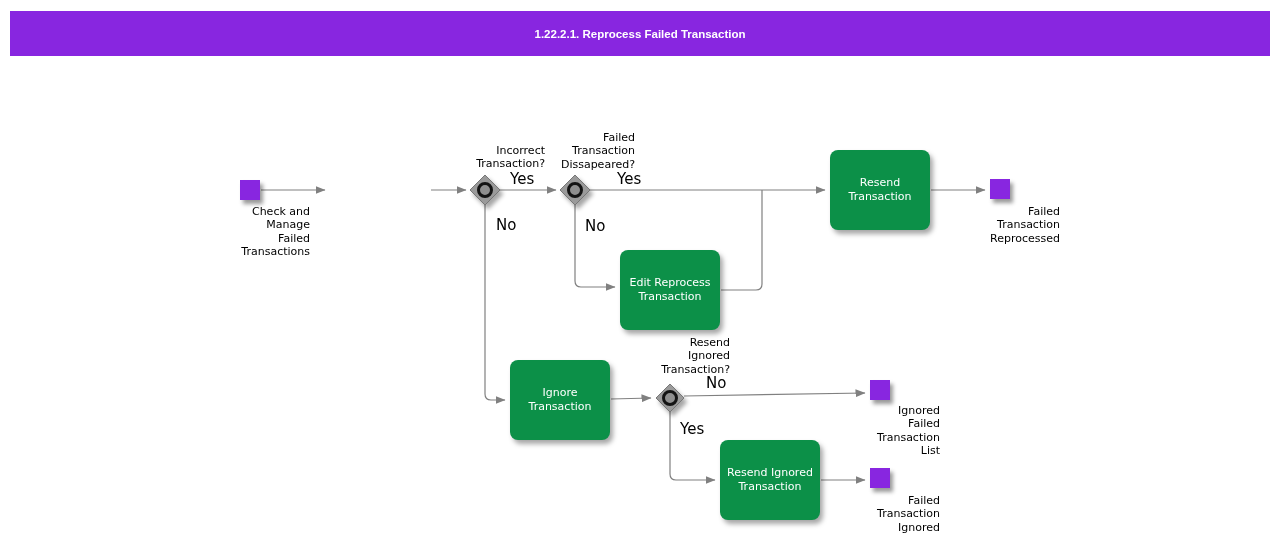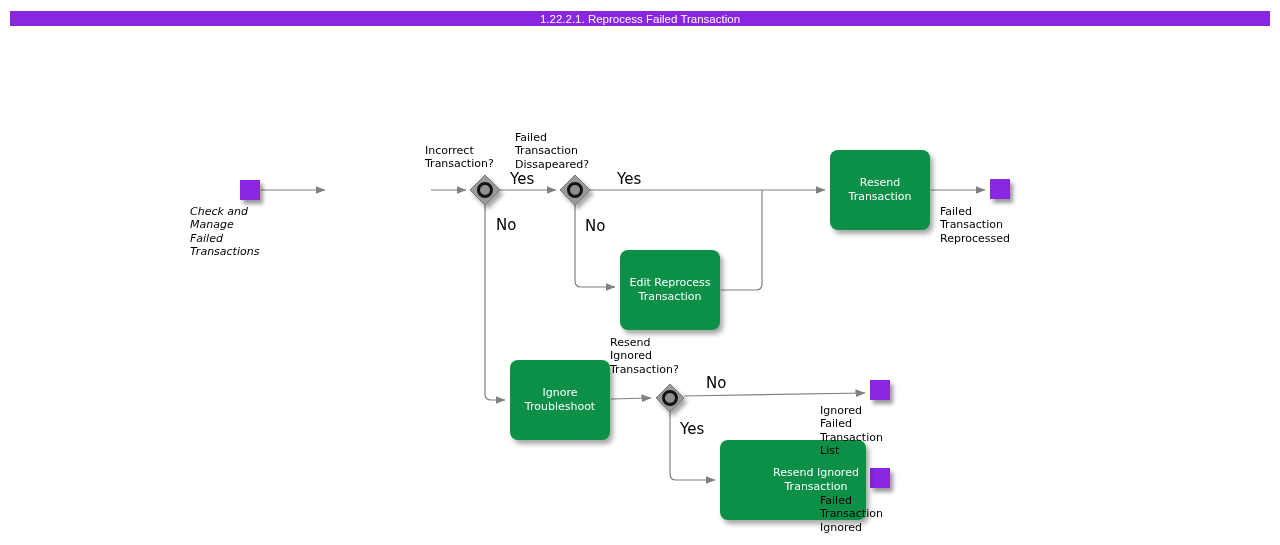--- a/index.html
+++ b/index.html
@@ -1,37 +1,37 @@
 <!DOCTYPE html>
 <html><head>
 <meta charset="utf-8">
 <style>
   html,body{margin:0;padding:0;background:#ffffff;}
   .canvas{
     position:relative;width:1280px;height:545px;background:#ffffff;overflow:hidden;
     font-family:"DejaVu Sans",sans-serif;
   }
   .titlebar{
-    position:absolute;left:10px;top:11px;width:1260px;height:15px;
+    position:absolute;left:10px;top:11px;width:1260px;height:45px;
     background:#8826E0;color:#ffffff;display:flex;align-items:center;justify-content:center;
-    font-family:"Liberation Sans",sans-serif;font-size:11.5px;font-weight:normal;
+    font-family:"Liberation Sans",sans-serif;font-size:11.5px;font-weight:bold;
   }
   svg.wires{position:absolute;left:0;top:0;}
   .task{
     position:absolute;width:100px;height:80px;border-radius:8px;background:#0C9048;
     color:#ffffff;display:flex;align-items:center;justify-content:center;text-align:center;
     font-size:11px;line-height:14px;white-space:pre-line;
     box-shadow:3px 4px 5px rgba(0,0,0,0.35);cursor:pointer;
   }
   .event{
     position:absolute;width:20px;height:20px;background:#8826E0;
     box-shadow:3px 4px 4px rgba(0,0,0,0.4);cursor:pointer;
   }
   .node-label{
-    position:absolute;width:120px;text-align:left;color:#000000;
+    position:absolute;width:120px;text-align:right;color:#000000;
     font-size:11px;line-height:13.4px;white-space:pre-line;
   }
   .edge-label{
     position:absolute;color:#000000;font-size:15px;line-height:13px;
   }
   .gw{filter:drop-shadow(3px 4px 2px rgba(0,0,0,0.35));cursor:pointer;}
 </style>
 </head>
 <body>
 
@@ -83,28 +83,28 @@
   <div class="task" style="left:830px;top:150px;">
     <span>Resend
 Transaction</span>
   </div>
   <div class="task" style="left:620px;top:250px;">
     <span>Edit Reprocess
 Transaction</span>
   </div>
   <div class="task" style="left:510px;top:360px;">
     <span>Ignore
-Troubleshoot</span>
+Transaction</span>
   </div>
-  <div class="task" style="left:720px;top:440px;padding-left:46px;">
+  <div class="task" style="left:720px;top:440px;">
     <span>Resend Ignored
 Transaction</span>
   </div>
 
-  <div class="node-label" style="left:190px;top:205px;font-style:italic;">Check and
+  <div class="node-label" style="left:190px;top:205px;">Check and
 Manage
 Failed
 Transactions</div>
   <div class="node-label" style="left:940px;top:205px;">Failed
 Transaction
 Reprocessed</div>
   <div class="node-label" style="left:820px;top:404px;">Ignored
 Failed
 Transaction
 List</div>

